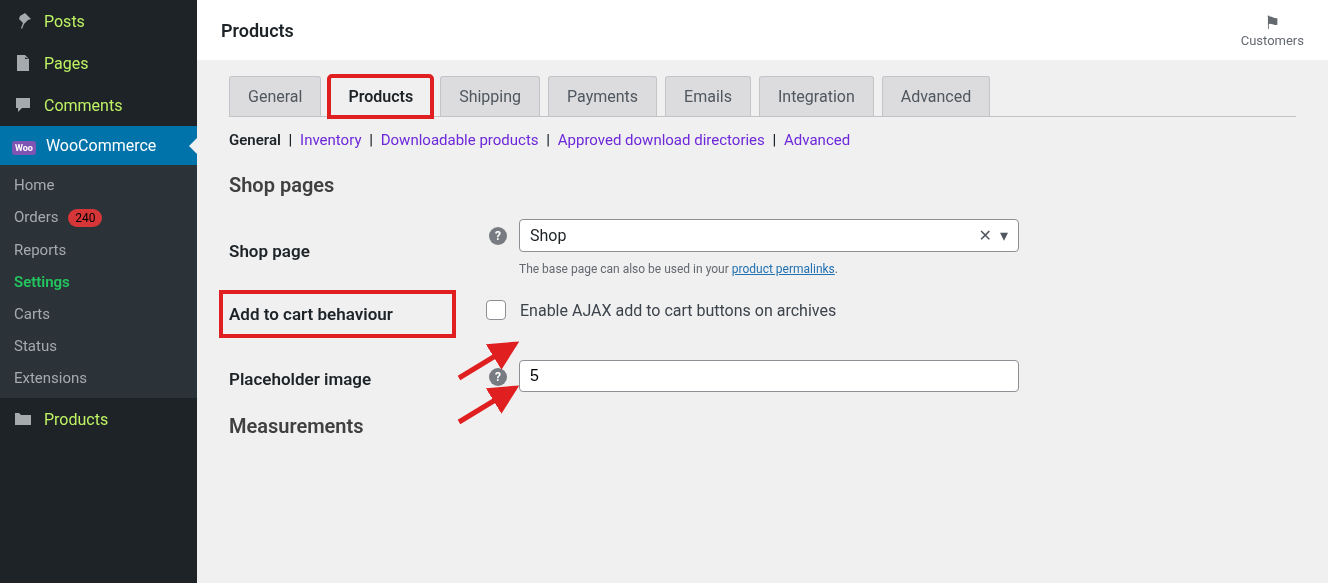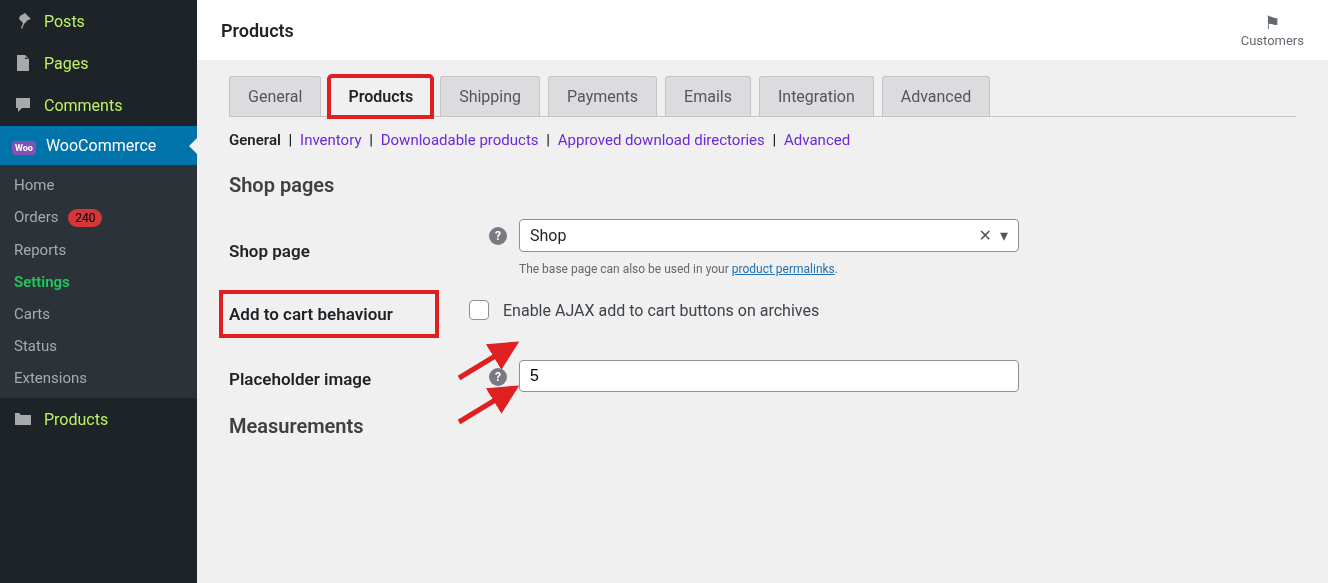--- a/index.html
+++ b/index.html
@@ -170,21 +170,21 @@
   font-size: 17px;
   font-weight: 600;
   color: #1d2327;
   padding-top: 6px;
 }
 .form-label.highlighted {
   border: 4px solid #e02020;
   padding: 10px 6px;
   margin-left: -10px;
   margin-top: -8px;
-  width: 220px;
+  width: 237px;
 }
 .help-icon {
   width: 18px;
   height: 18px;
   border-radius: 50%;
   background: #787c82;
   color: #fff;
   display: inline-flex;
   align-items: center;
   justify-content: center;

